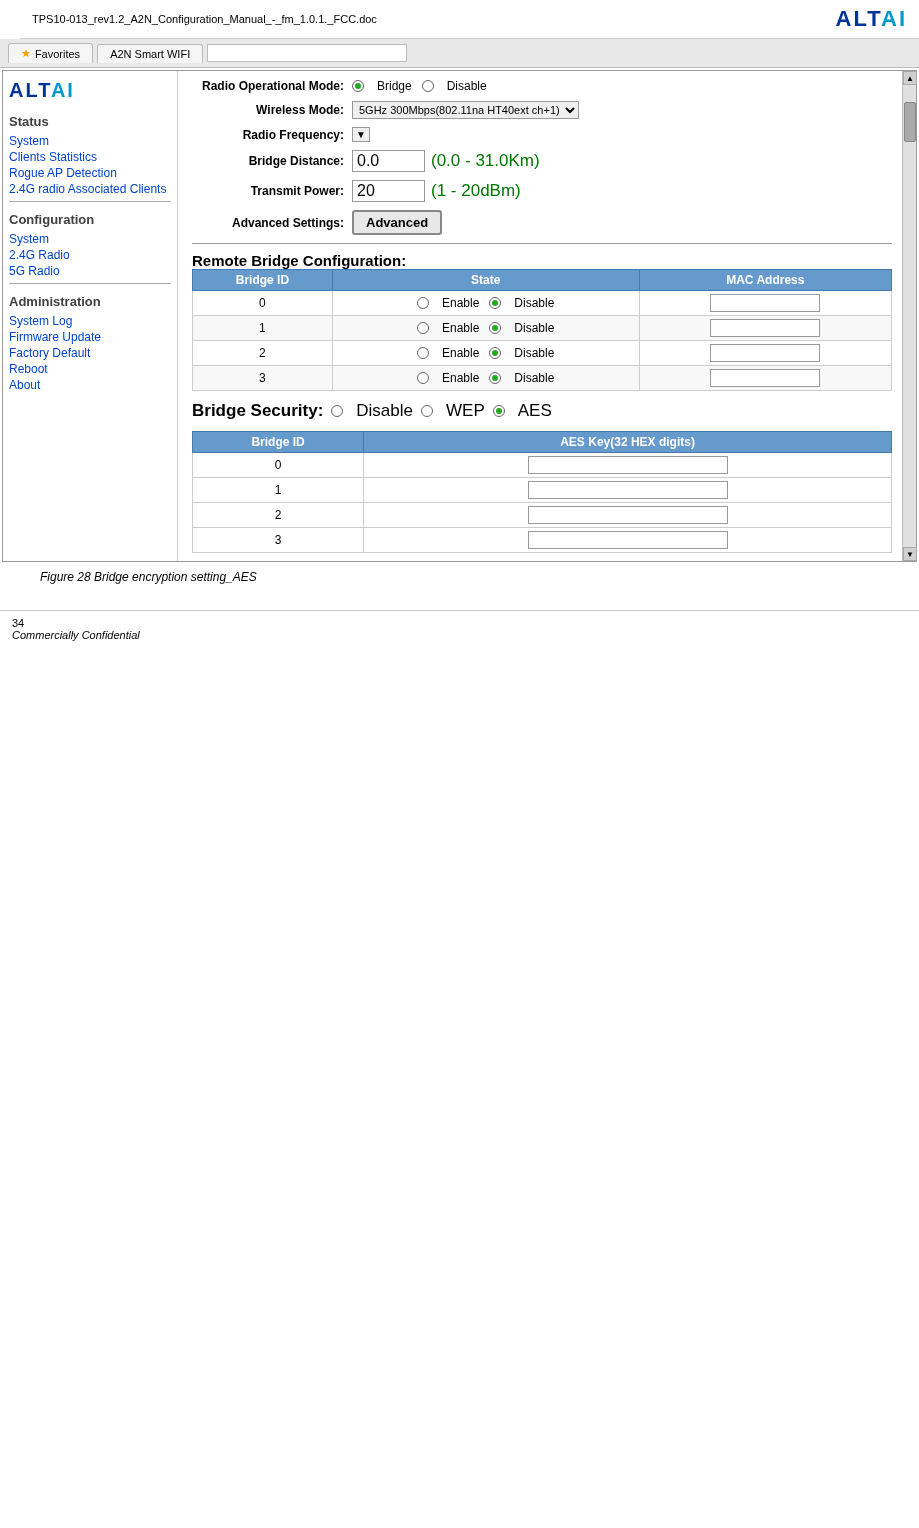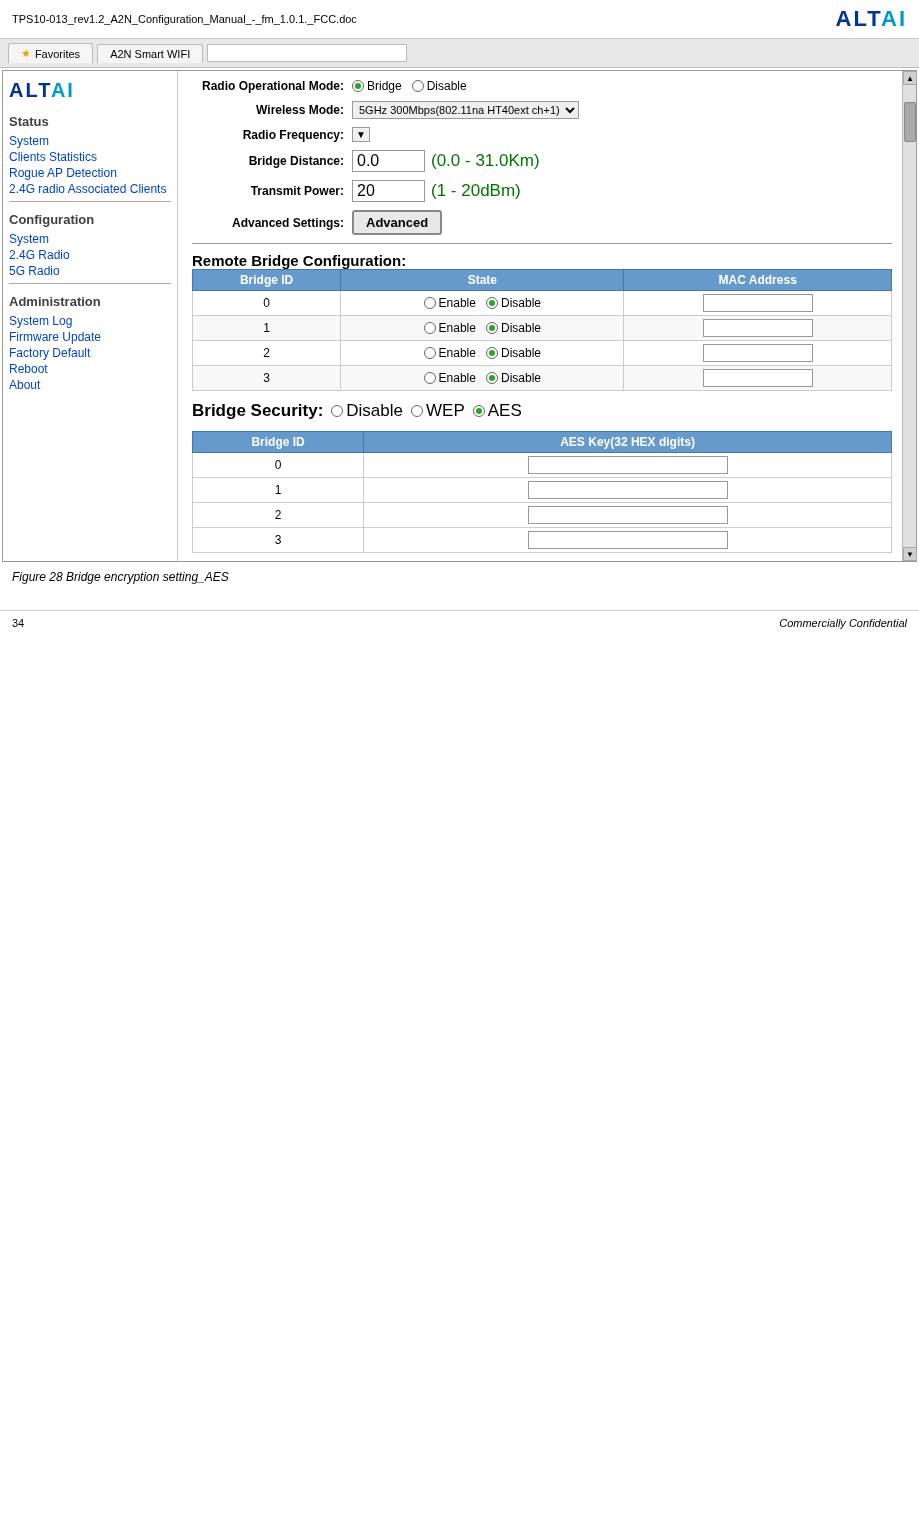--- a/index.html
+++ b/index.html
@@ -12,20 +12,21 @@
       min-height: 1528px;
     }
 
     
     .doc-header {
       display: flex;
       justify-content: space-between;
       align-items: center;
       padding: 6px 12px;
       border-bottom: 1px solid #ccc;
+      margin-left: 20px;
     }
     .doc-title {
       font-size: 11px;
       color: #000;
     }
     .altai-logo {
       font-size: 22px;
       font-weight: bold;
       color: #003399;
       letter-spacing: 2px;
@@ -179,21 +180,21 @@
 
     
     .radio-group {
       display: flex;
       align-items: center;
       gap: 10px;
     }
     .radio-item {
       display: flex;
       align-items: center;
-      gap: 3px;
+      gap: 13px;
       cursor: pointer;
     }
     .radio-dot {
       width: 12px;
       height: 12px;
       border-radius: 50%;
       border: 1px solid #666;
       display: flex;
       align-items: center;
       justify-content: center;
@@ -330,29 +331,31 @@
       height: 18px;
       padding: 1px 3px;
       font-size: 11px;
     }
 
     
     .figure-caption {
       font-style: italic;
       font-size: 12px;
       margin-top: 10px;
+      margin-left: 28px;
     }
 
     
     .doc-footer {
       display: flex;
       justify-content: space-between;
       padding: 6px 12px;
       border-top: 1px solid #ccc;
       margin-top: 20px;
+      flex-direction: column;
     }
     .footer-page {
       font-size: 11px;
     }
     .footer-confidential {
       font-size: 11px;
       font-style: italic;
     }
   </style>
 </head>

